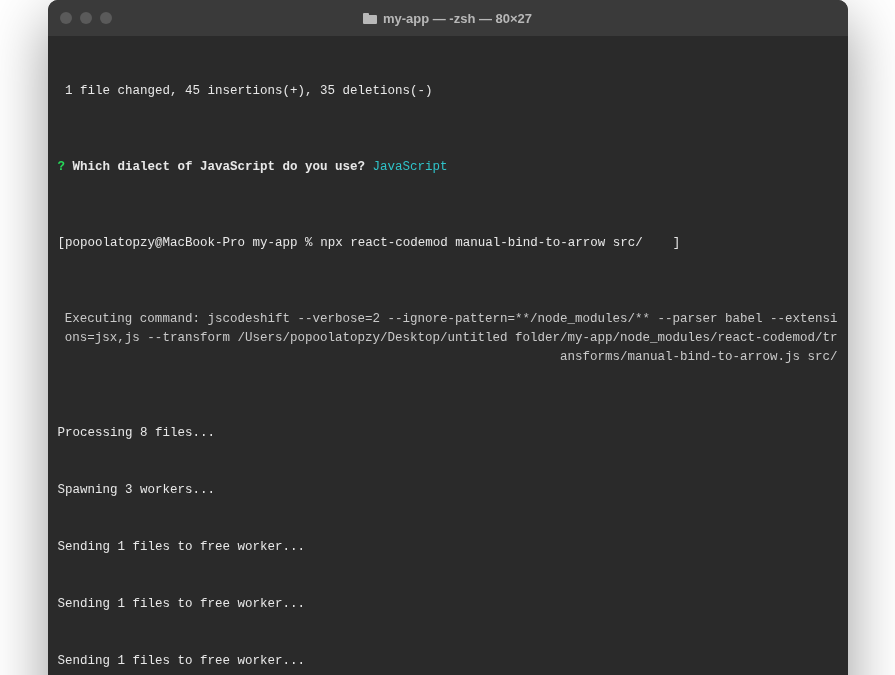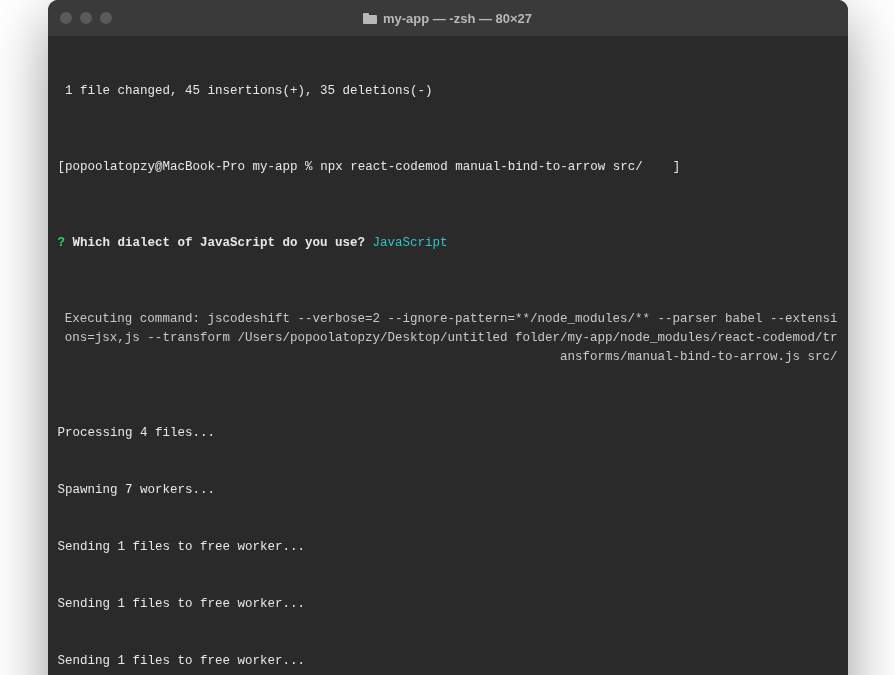--- a/index.html
+++ b/index.html
@@ -96,28 +96,28 @@
     </div>
     <div class="title-wrap">
       <span class="folder-icon"></span>
       <span>my-app — -zsh — 80×27</span>
     </div>
   </div>
 
   <div class="terminal">
     <div class="line"> 1 file changed, 45 insertions(+), 35 deletions(-)</div>
 
+    <div class="line"><span class="green bold">?</span><span class="bold"> Which dialect of JavaScript do you use?</span><span class="cyan"> JavaScript</span></div>
+
     <div class="line"><span>[</span><span>popoolatopzy@MacBook-Pro</span> <span>my-app</span> <span>%</span> <span>npx react-codemod manual-bind-to-arrow src/</span>    <span>]</span></div>
-
-    <div class="line"><span class="green bold">?</span><span class="bold"> Which dialect of JavaScript do you use?</span><span class="cyan"> JavaScript</span></div>
 
     <div class="line dim">Executing command: jscodeshift --verbose=2 --ignore-pattern=**/node_modules/** --parser babel --extensions=jsx,js --transform /Users/popoolatopzy/Desktop/untitled folder/my-app/node_modules/react-codemod/transforms/manual-bind-to-arrow.js src/</div>
 
-    <div class="line">Processing 4 files...</div>
-    <div class="line">Spawning 7 workers...</div>
+    <div class="line">Processing 8 files...</div>
+    <div class="line">Spawning 3 workers...</div>
     <div class="line">Sending 1 files to free worker...</div>
     <div class="line">Sending 1 files to free worker...</div>
     <div class="line">Sending 1 files to free worker...</div>
     
     
 
     
     
     
     

